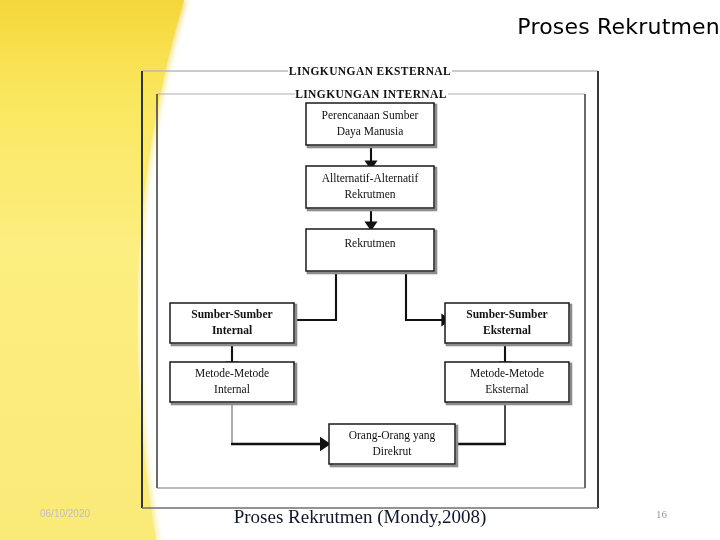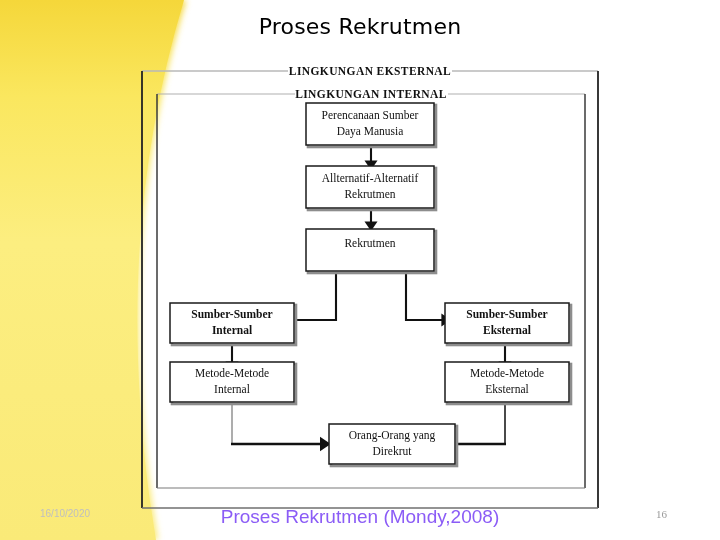--- a/index.html
+++ b/index.html
@@ -25,21 +25,21 @@
     height: 540px;
     pointer-events: none;
   }
 
   
   #title {
     position: absolute;
     left: 0;
     top: 14px;
     width: 720px;
-    text-align: center;
+    text-align: right;
     font-family: "DejaVu Sans", "Liberation Sans", sans-serif;
     font-size: 22px;
     font-weight: 400;
     color: #000000;
     letter-spacing: 0.2px;
   }
 
   
   #diagram {
     position: absolute;
@@ -58,23 +58,23 @@
     font-family: "Liberation Sans", sans-serif;
     font-size: 10px;
     color: #bfbfbf;
   }
   #footer-caption {
     position: absolute;
     left: 0;
     top: 506px;
     width: 720px;
     text-align: center;
-    font-family: Liberation Sans, sans-serif;
+    font-family: Liberation Serif, serif;
     font-size: 19px;
-    color: #8b5cf6;
+    color: #0f172a;
   }
   #footer-pageno {
     position: absolute;
     left: 656px;
     top: 508px;
     font-family: Liberation Serif, serif;
     font-size: 11px;
     color: #9a9a9a;
   }
 </style>
@@ -201,17 +201,17 @@
 
       <g>
         <rect x="191" y="364" width="126" height="40" fill="#ffffff" stroke="#8d8d8d" stroke-width="2.6"></rect>
         <rect x="189" y="362" width="126" height="40" fill="#ffffff" stroke="#1a1a1a" stroke-width="1.5"></rect>
         <text x="252" y="377" text-anchor="middle" font-size="11.5" fill="#111111">Orang-Orang yang</text>
         <text x="252" y="393" text-anchor="middle" font-size="11.5" fill="#111111">Direkrut</text>
       </g>
     </svg>
   </div>
 
-  <div id="footer-date">16/10/2020</div>
+  <div id="footer-date">06/10/2020</div>
   <div id="footer-caption">Proses Rekrutmen (Mondy,2008)</div>
   <div id="footer-pageno">16</div>
 
 </div>
 
 </body></html>

